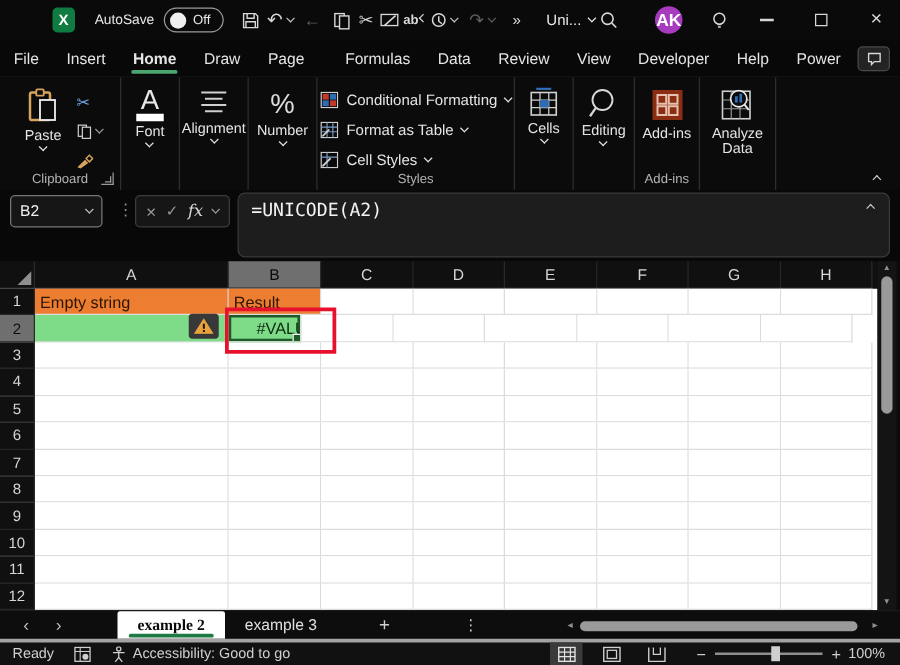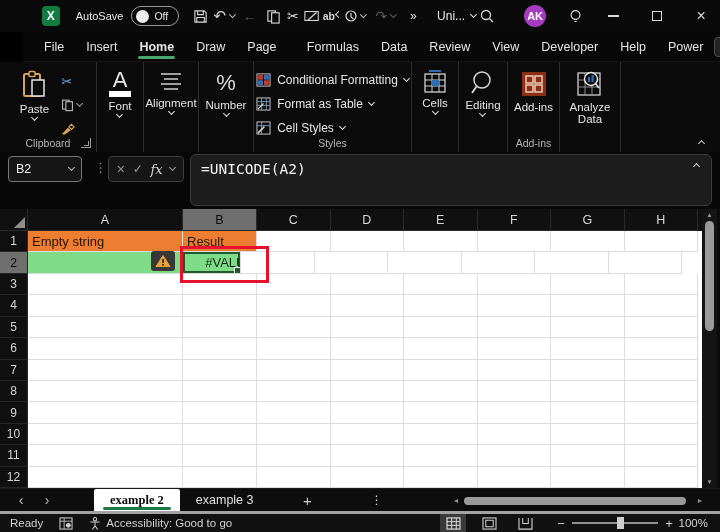--- a/index.html
+++ b/index.html
@@ -24,28 +24,28 @@
     color:#d8d8d8; font-size:14px; }
   .tb-ic.dim { color:#5d5d5d; }
   .tb-ic svg { display:block; }
   .chev { width:5px; height:5px; border-right:1.2px solid currentColor;
     border-bottom:1.2px solid currentColor; display:inline-block;
     transform: rotate(45deg); margin-top:-3px; }
   .chev.up { transform: rotate(-135deg); margin-top:3px; }
   .tb-doc { display:flex; align-items:center; gap:6px; font-size:12px; color:#e8e8e8; margin-left:14px; }
   .tb-right { display:flex; align-items:center; margin-left:auto; }
   .avatar { width:22px; height:22px; border-radius:50%; background:#A63BBF;
-    color:#fff; font-size:11px; font-weight:bold; display:flex; align-items:center; justify-content:center; }
+    color:#fff; font-size:14px; font-weight:bold; display:flex; align-items:center; justify-content:center; }
   .win-btn { width:30px; height:32px; display:flex; align-items:center; justify-content:center;
     color:#d8d8d8; font-size:13px; }
   .win-box { width:10px; height:10px; border:1px solid #d8d8d8; }
   .win-min { width:11px; height:1.4px; background:#d8d8d8; }
   
   .menubar { position:absolute; top:32px; left:0; right:0; height:30px; background:#080808;
-    display:flex; align-items:center; padding-left:10px; border-bottom:1px solid #151515;margin-left:23px; }
+    display:flex; align-items:center; padding-left:0; border-bottom:1px solid #151515; }
   .menu-item { position:relative; padding:0 11px; height:30px; line-height:30px;
     color:#e4e4e4; font-size:12.5px; cursor:default; }
   .menu-item.active { font-weight:bold; }
   .menu-item.active::after { content:""; position:absolute; left:10px; right:10px; bottom:3px;
     height:2.5px; background:#4BA56F; border-radius:2px; }
   .mb-right { margin-left:auto; display:flex; align-items:center; gap:8px; padding-right:8px; }
   .comment-btn { width:26px; height:20px; border:1px solid #4a4a4a; border-radius:4px;
     background:#232323; display:flex; align-items:center; justify-content:center; }
   
   .ribbon { position:absolute; top:62px; left:0; right:0; height:90px; background:#0b0b0b; display:flex; }

